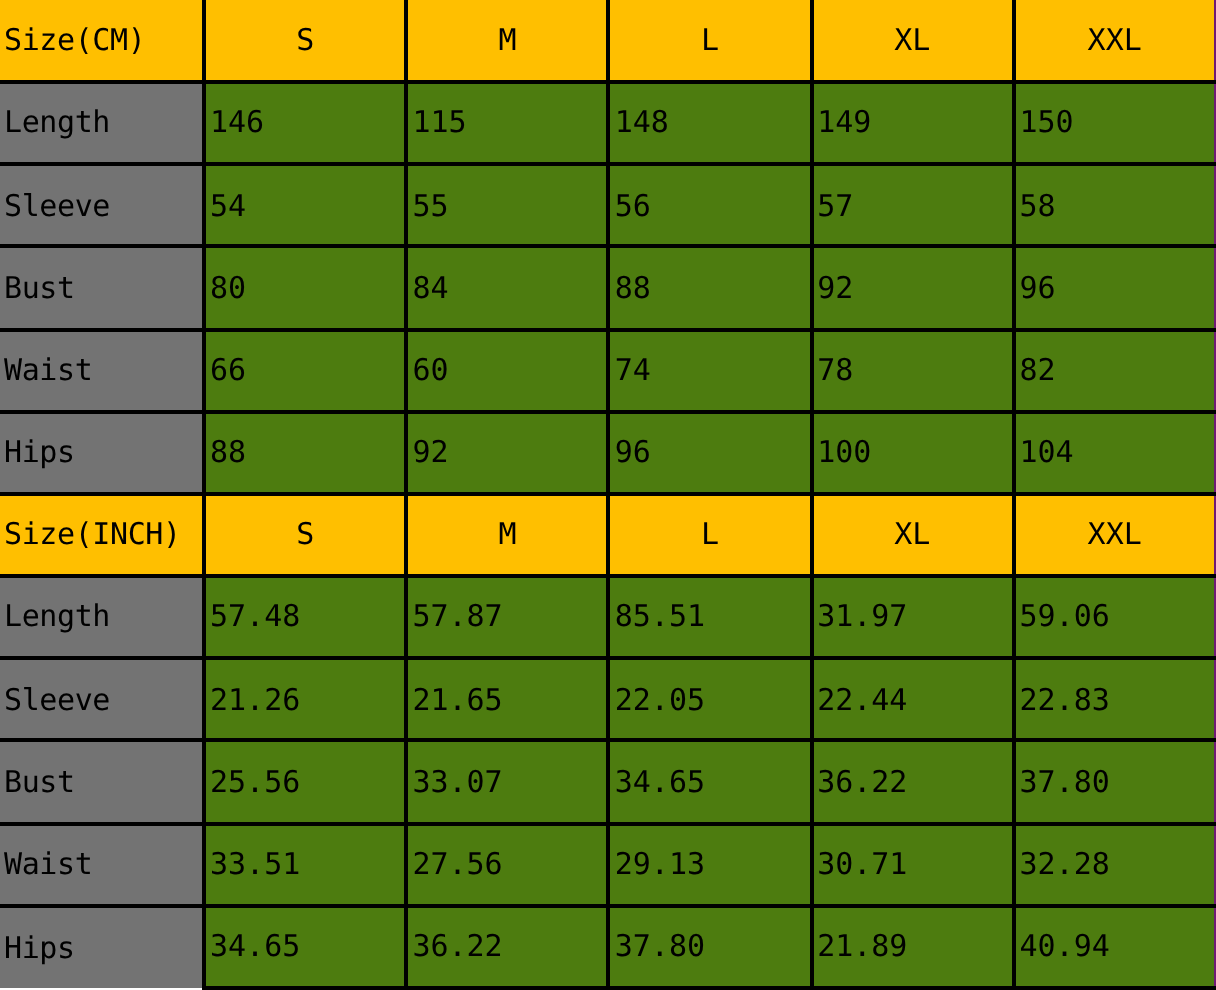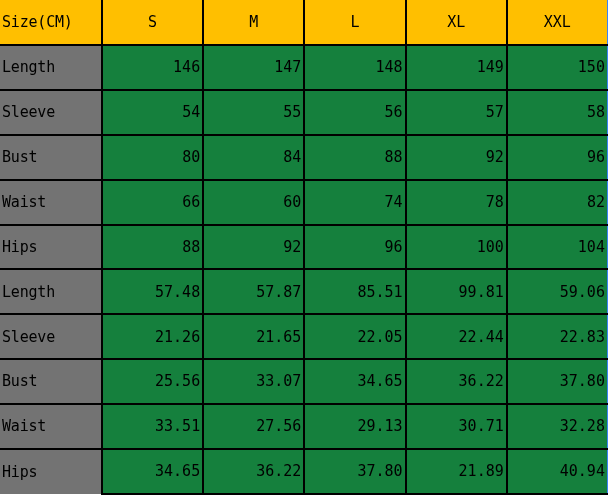--- a/index.html
+++ b/index.html
@@ -44,37 +44,37 @@
     text-align: left;
     padding-left: 2px;
     border-left: 0;
     border-right: 0;
     font-size: 15px;
     letter-spacing: -0.2px;
   }
 
   
   .size-chart td.data-cell {
-    background: #15803d;
-    text-align: right;
+    background: #4d7c0f;
+    text-align: left;
     padding: 0 2px;
   }
 
   
   .size-chart tr.header-row td {
     background: #FFBF00;
   }
   .size-chart tr.header-row td.data-cell {
     text-align: center;
   }
 
   
   .size-chart tr:first-child td { border-top: 0; }
   .size-chart tr:last-child td.label-cell { border-bottom: 0; }
-  .size-chart td.data-cell:last-child { border-right: 2px solid #3b82f6; }
+  .size-chart td.data-cell:last-child { border-right: 2px solid #701a75; }
 </style>
 </head>
 <body>
 
 <table class="size-chart">
   <colgroup>
     <col class="label-col">
     <col class="data-col">
     <col class="data-col">
     <col class="data-col">
@@ -88,21 +88,21 @@
       <td class="data-cell">S</td>
       <td class="data-cell">M</td>
       <td class="data-cell">L</td>
       <td class="data-cell">XL</td>
       <td class="data-cell">XXL</td>
     </tr>
 
     <tr>
       <td class="label-cell">Length</td>
       <td class="data-cell">146</td>
-      <td class="data-cell">147</td>
+      <td class="data-cell">115</td>
       <td class="data-cell">148</td>
       <td class="data-cell">149</td>
       <td class="data-cell">150</td>
     </tr>
 
     <tr>
       <td class="label-cell">Sleeve</td>
       <td class="data-cell">54</td>
       <td class="data-cell">55</td>
       <td class="data-cell">56</td>
@@ -130,27 +130,35 @@
 
     <tr>
       <td class="label-cell">Hips</td>
       <td class="data-cell">88</td>
       <td class="data-cell">92</td>
       <td class="data-cell">96</td>
       <td class="data-cell">100</td>
       <td class="data-cell">104</td>
     </tr>
 
+    <tr class="header-row">
+      <td class="label-cell">Size(INCH)</td>
+      <td class="data-cell">S</td>
+      <td class="data-cell">M</td>
+      <td class="data-cell">L</td>
+      <td class="data-cell">XL</td>
+      <td class="data-cell">XXL</td>
+    </tr>
 
     <tr>
       <td class="label-cell">Length</td>
       <td class="data-cell">57.48</td>
       <td class="data-cell">57.87</td>
       <td class="data-cell">85.51</td>
-      <td class="data-cell">99.81</td>
+      <td class="data-cell">31.97</td>
       <td class="data-cell">59.06</td>
     </tr>
 
     <tr>
       <td class="label-cell">Sleeve</td>
       <td class="data-cell">21.26</td>
       <td class="data-cell">21.65</td>
       <td class="data-cell">22.05</td>
       <td class="data-cell">22.44</td>
       <td class="data-cell">22.83</td>

